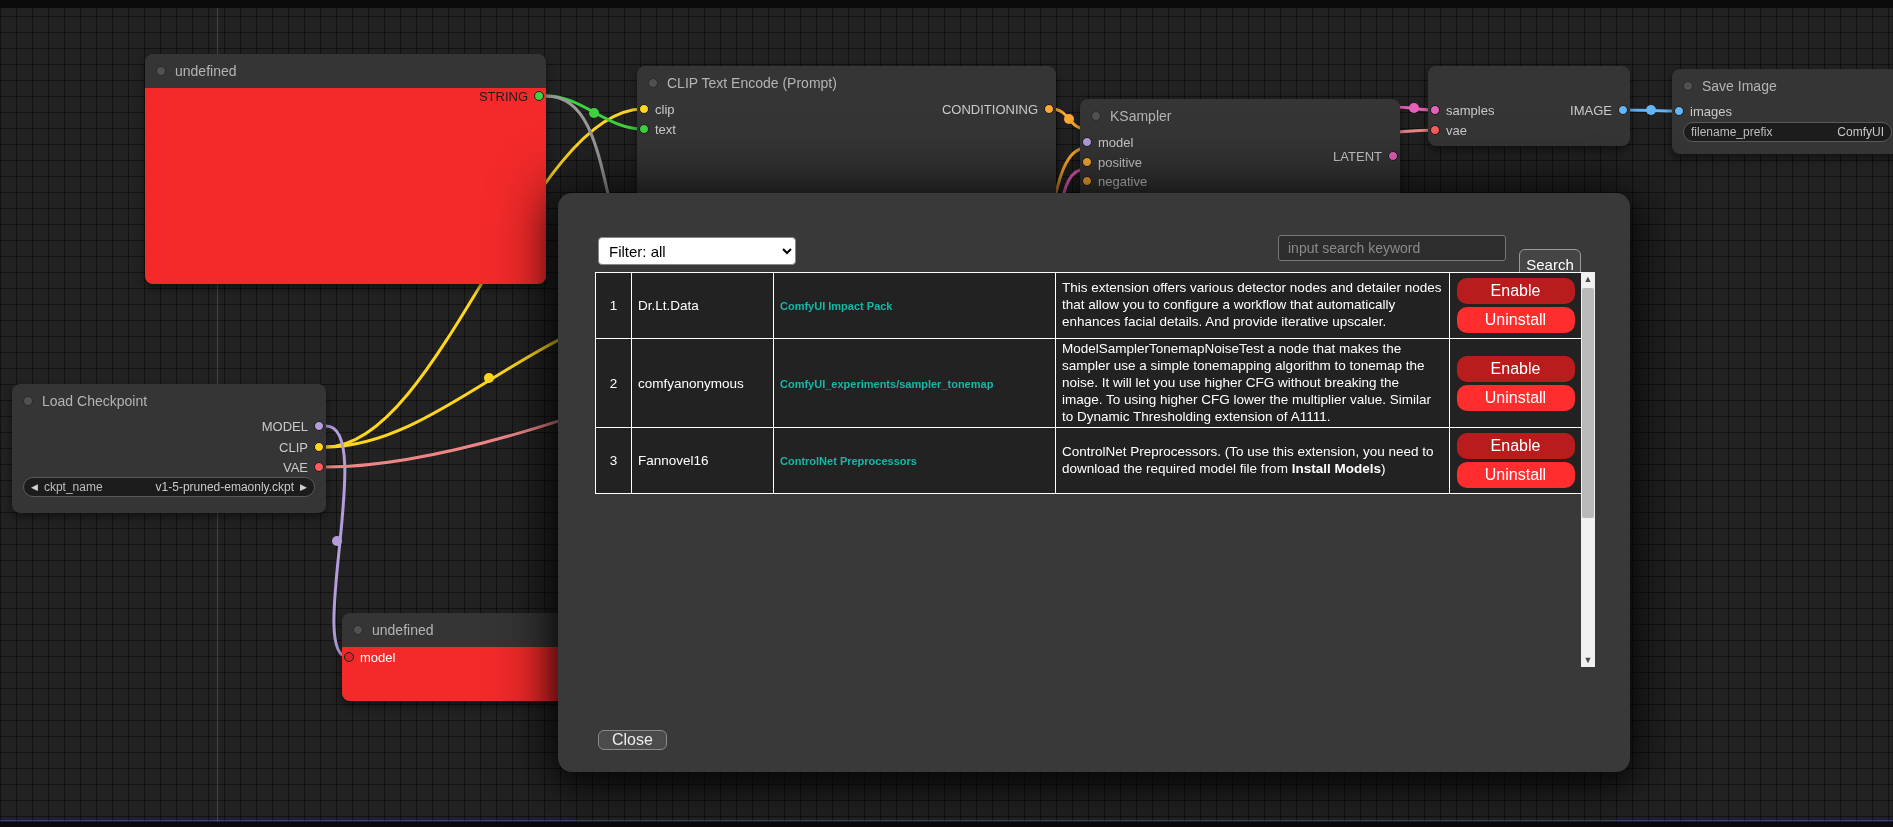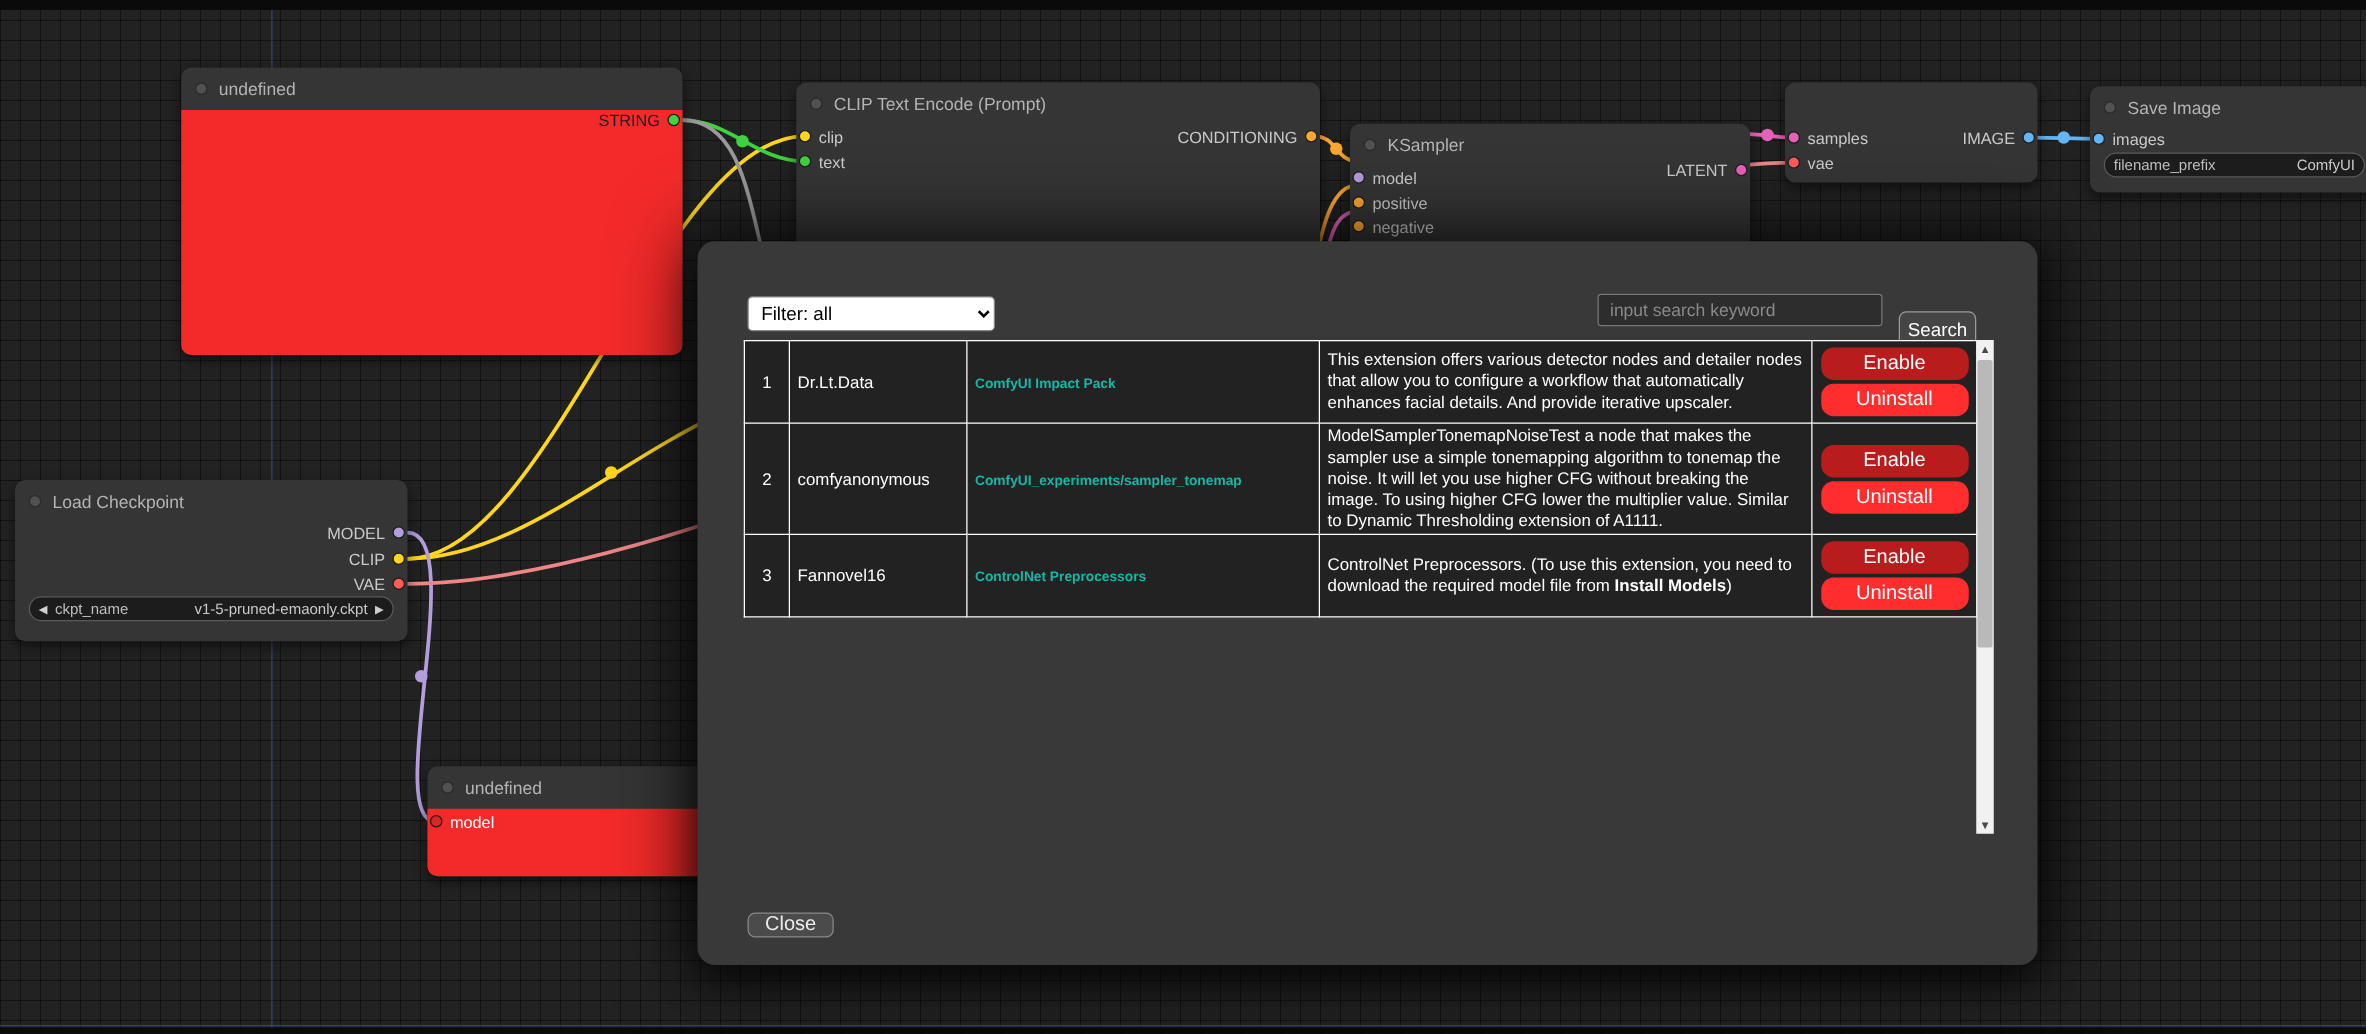--- a/index.html
+++ b/index.html
@@ -171,21 +171,21 @@
       <span>positive</span>
     </div>
     <div class="slot slot-in" style="top:73px;">
       <span class="dot c-orange"></span>
       <span>negative</span>
     </div>
     <div class="slot slot-in" style="top:94px;">
       <span class="dot c-pink"></span>
       <span>latent_image</span>
     </div>
-    <div class="slot slot-out" style="top:28px;text-align:center;">
+    <div class="slot slot-out" style="top:48px;text-align:center;">
       <span class="dot c-pink"></span>
       <span>LATENT</span>
     </div>
     <div class="widget" style="top:112px;">
       <span class="warrow">◀</span>
       <span class="wlabel">seed</span>
       <span class="wspace"></span>
       <span>156680208700286</span>
       <span class="warrow">▶</span>
     </div>

